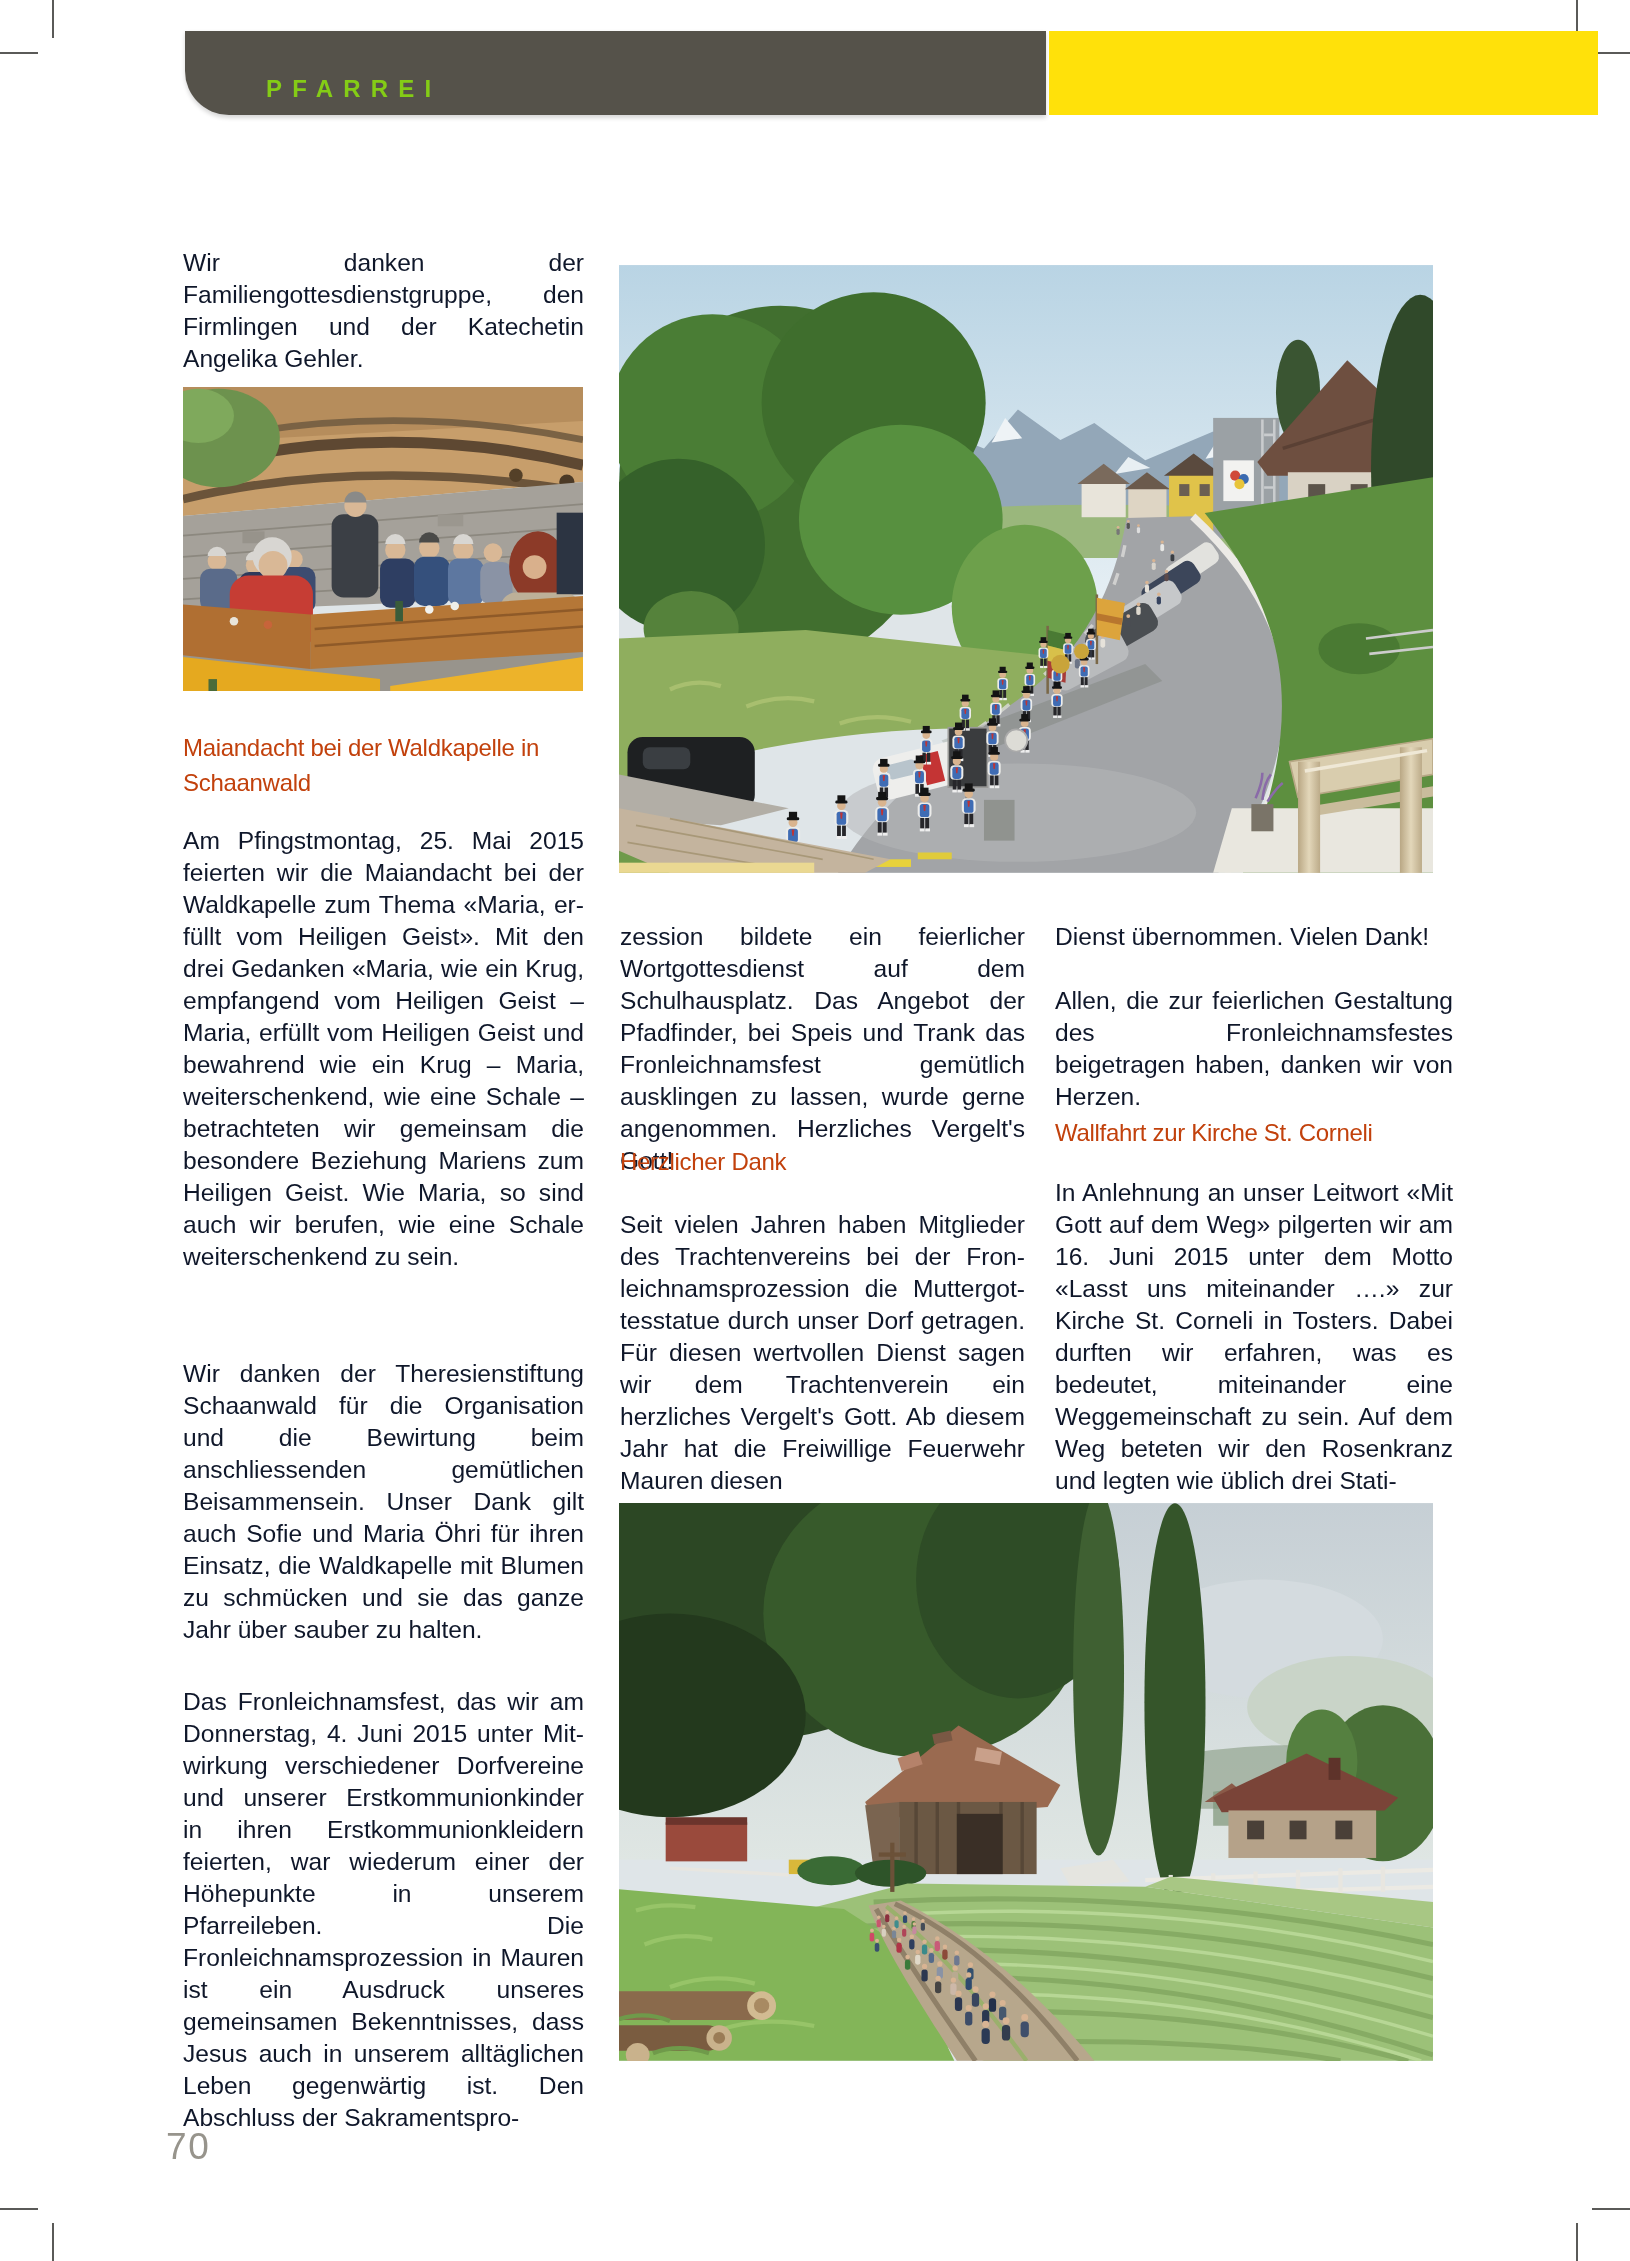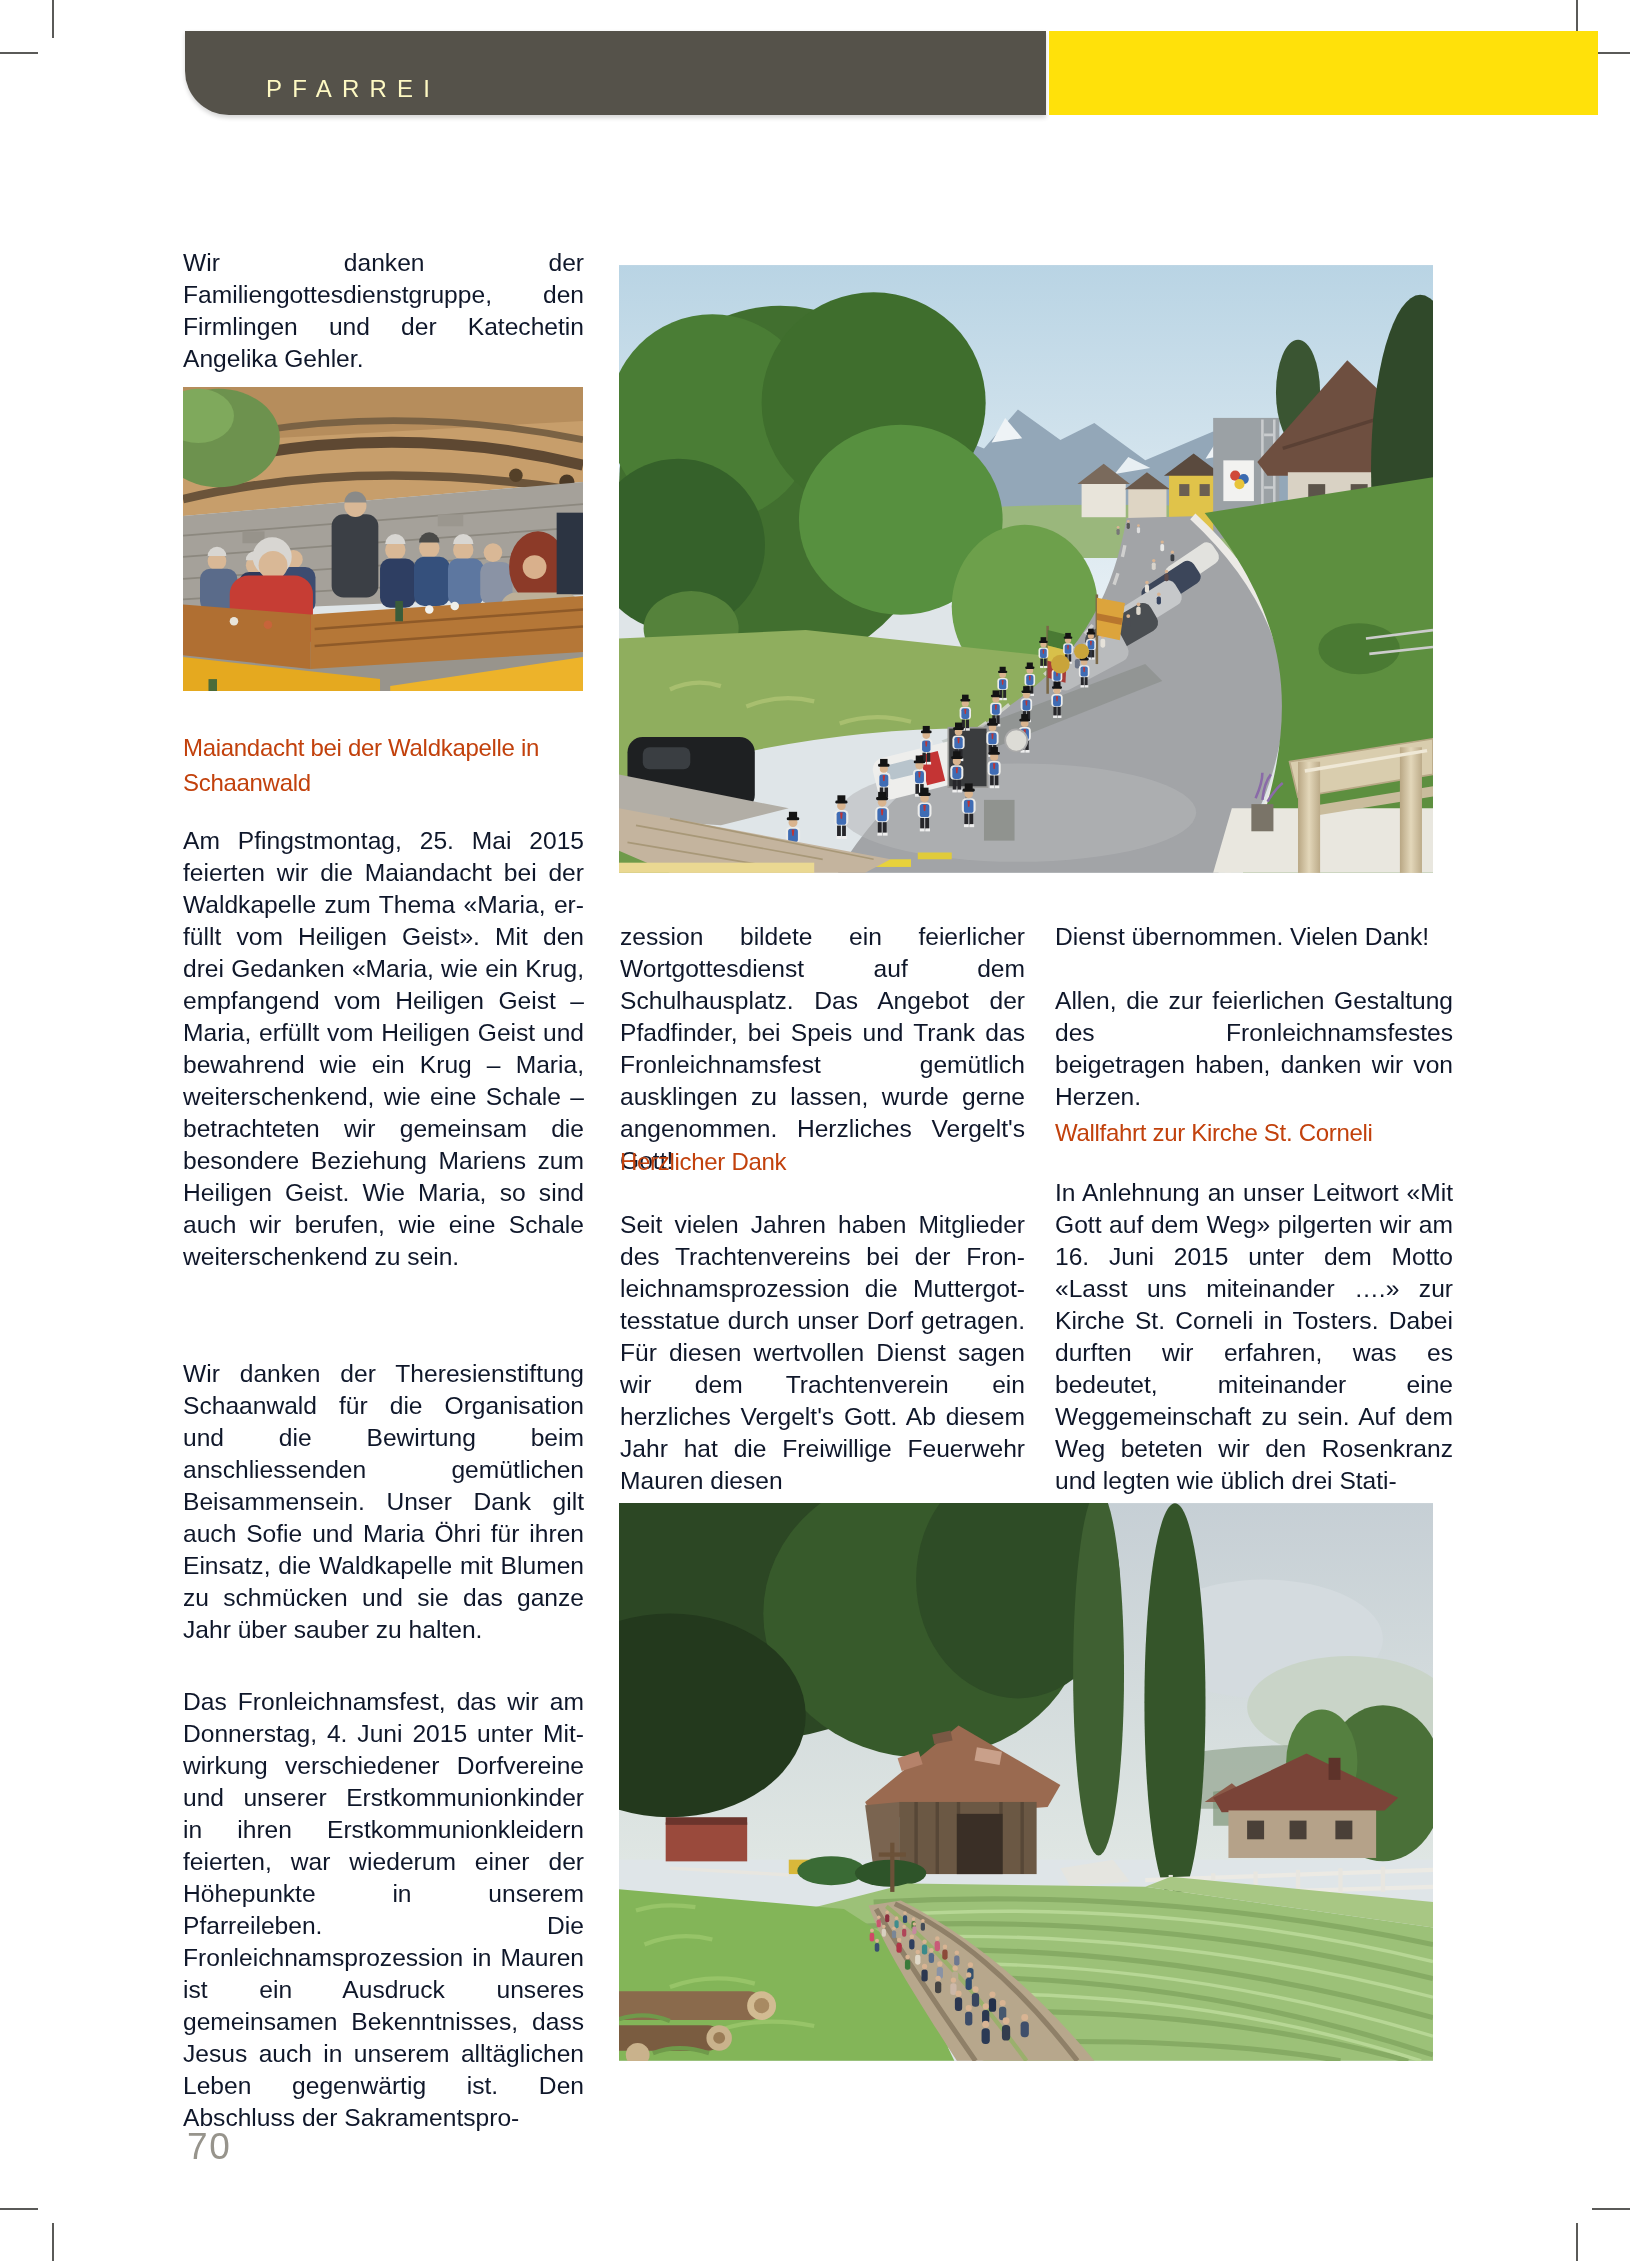--- a/index.html
+++ b/index.html
@@ -5,33 +5,33 @@
   html,body{margin:0;padding:0;background:#fff;}
   .page{position:relative;width:1630px;height:2261px;background:#ffffff;overflow:hidden;
         font-family:"Liberation Sans",sans-serif;}
   
   .crop{position:absolute;background:#5a5a58;}
   .crop.v{width:1.7px;height:38px;}
   .crop.h{height:1.7px;width:38px;}
   
   .bar-gray{position:absolute;left:185px;top:31px;width:861px;height:84px;background:#55524a;
             border-bottom-left-radius:44px;box-shadow:0 2.5px 4.2px rgba(0,0,0,.16);}
-  .bar-title{position:absolute;left:81px;bottom:12px;color:#fef9c3;font-size:24px;font-weight:400;
+  .bar-title{position:absolute;left:81px;bottom:12px;color:#84cc16;font-size:24px;font-weight:700;
              letter-spacing:10.2px;}
   .bar-yellow{position:absolute;left:1049px;top:31px;width:549px;height:84px;background:#ffe10a;}
   
   .col{position:absolute;text-align:justify;color:#0f172a;font-size:24.6px;line-height:32px;}
   .col p{margin:0;}
   .h{position:absolute;font-weight:400;color:#c2410c;font-size:24px;line-height:35px;
      white-space:pre-line;letter-spacing:-0.3px;}
   
   .photo{position:absolute;overflow:hidden;background:#dfe5e8;}
   .photo svg{display:block;width:100%;height:100%;}
   
-  .footer{position:absolute;left:187px;top:2126px;display:flex;align-items:baseline;}
+  .footer{position:absolute;left:166px;top:2126px;display:flex;align-items:baseline;}
   .pgnum{font-size:37px;color:#97948c;letter-spacing:1.7px;}
   .pubinfo{font-size:23px;letter-spacing:4.7px;color:#a8a69e;margin-left:63px;white-space:pre;}
   .pubinfo .bold{font-weight:700;}
 </style>
 </head>
 <body>
 
 <svg width="0" height="0" style="position:absolute" aria-hidden="true">
   <defs>
     <g id="wk">

